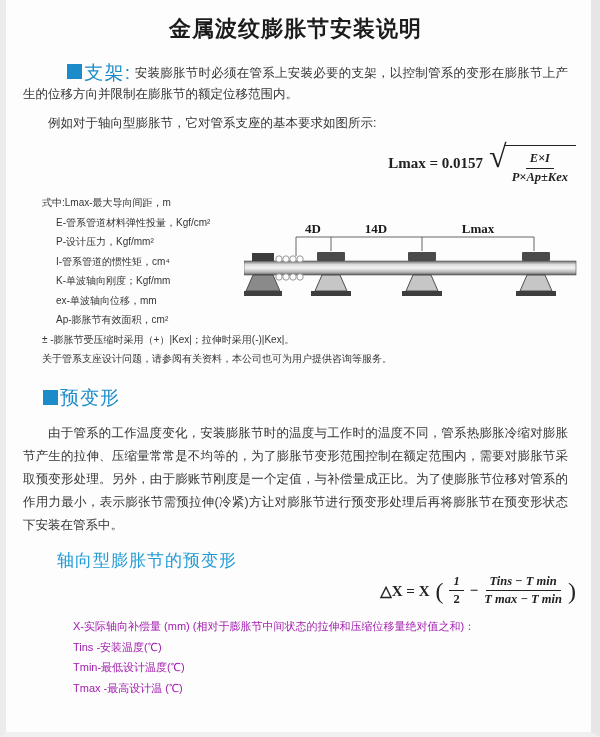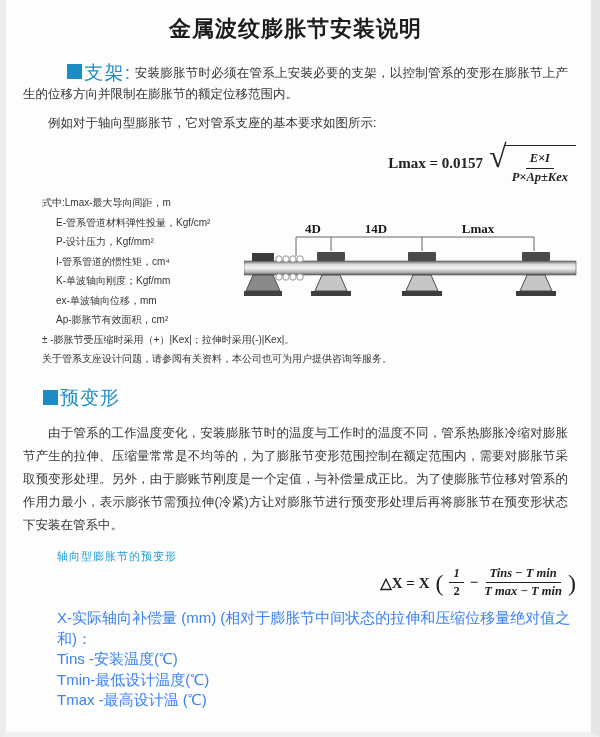--- a/index.html
+++ b/index.html
@@ -42,23 +42,23 @@
   
   .defs{position:relative;margin-top:8px;min-height:152px;}
   .dline{font-size:10px;line-height:19.5px;color:#353535;}
   .ind-a{margin-left:27px;}
   .ind-b{margin-left:41px;}
   .diagram{position:absolute;left:229px;top:26px;width:345px;height:100px;}
   
   .sec2-head{margin:16px 0 11px 28px;font-size:19px;color:#1b8cc8;letter-spacing:1px;}
   .sec2-head .sq{vertical-align:-1px;}
   .body-para{text-indent:2em;line-height:23px;margin-top:2px;}
-  .sub-head{font-size:11px;color:#219bd6;letter-spacing:1px;margin:12px 0 2px 42px;}
+  .sub-head{font-size:17px;color:#219bd6;letter-spacing:1px;margin:12px 0 2px 42px;}
   .desc-para{text-indent:2em;line-height:21.5px;margin-top:4px;}
-  .line-c{font-size:15px;line-height:20.5px;color:#3b82f6;margin-left:42px;}
+  .line-c{font-size:11px;line-height:20.5px;color:#a21caf;margin-left:58px;}
 </style>
 </head>
 <body>
 
 <div class="page">
 
   <h1 class="title">金属波纹膨胀节安装说明</h1>
 
   <p class="para first-para"><span class="first-line-indent"></span><span class="sq"></span><span class="sec-head">支架:</span> <span>安装膨胀节时必须在管系上安装必要的支架，以控制管系的变形在膨胀节上产生的位移方向并限制在膨胀节的额定位移范围内。</span></p>
 

